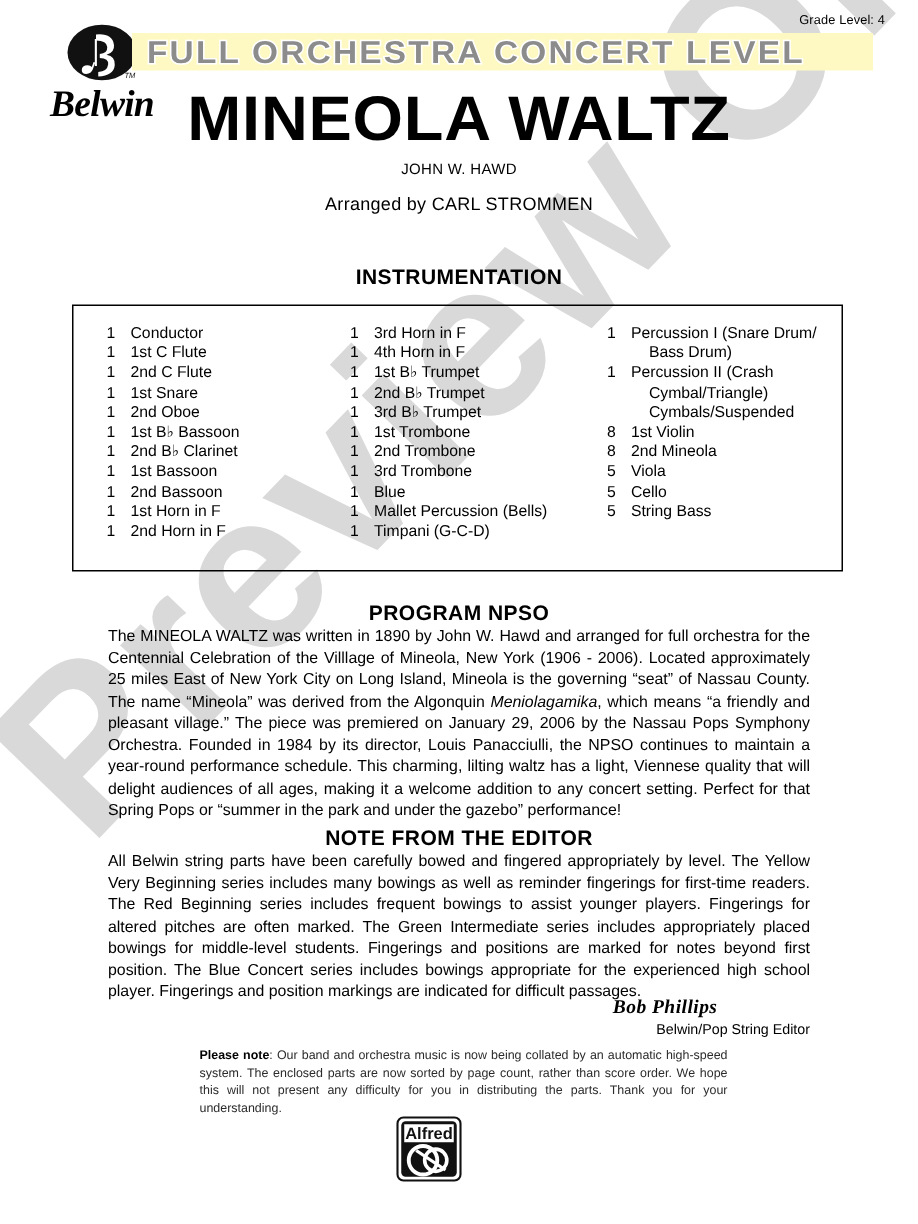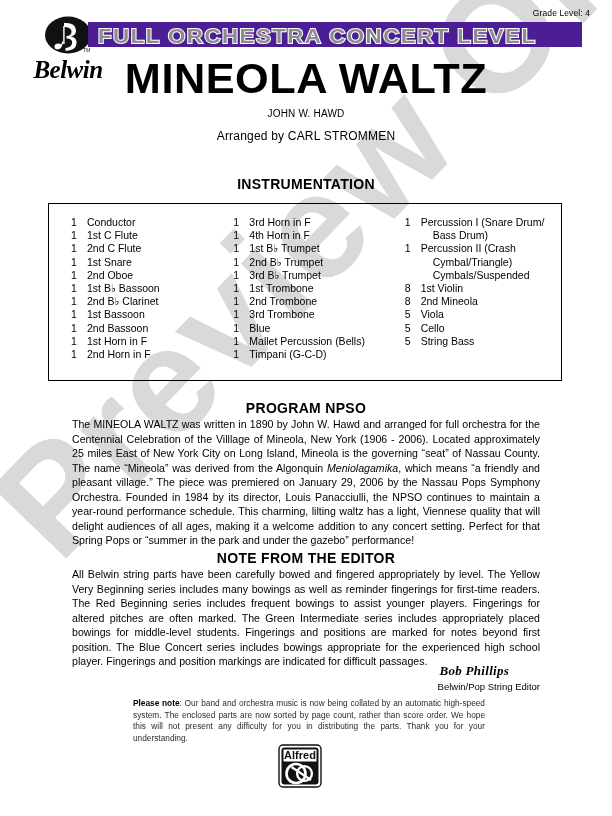--- a/index.html
+++ b/index.html
@@ -81,21 +81,21 @@
     letter-spacing: -0.5px;
   }
 
   
   .banner {
     position: absolute;
     left: 88px;
     top: 22px;
     width: 494px;
     height: 25px;
-    background: #4c1d95;
+    background: #fef9c3;
   }
   .banner-text {
     position: absolute;
     left: 10px;
     top: 1px;
     font-family: "Liberation Sans", sans-serif;
     font-weight: bold;
     font-size: 21px;
     line-height: 25px;
     letter-spacing: 1.4px;
@@ -207,21 +207,21 @@
     top: 567px;
     width: 468px;
   }
   .ital { font-style: italic; }
 
   
   .signature {
     position: absolute;
     right: 72px;
     top: 663px;
-    text-align: center;
+    text-align: left;
   }
   .sig-name {
     font-family: "Liberation Serif", serif;
     font-style: italic;
     font-weight: bold;
     font-size: 13px;
     letter-spacing: 0.3px;
   }
   .sig-title {
     font-size: 9.5px;
@@ -238,21 +238,21 @@
     font-size: 8.3px;
     line-height: 11.5px;
     text-align: justify;
     color: #2b2b2b;
   }
   .please-note b { font-weight: bold; color: #000; }
 
   
   .alfred-logo {
     position: absolute;
-    left: 278px;
+    left: 264px;
     top: 744px;
     width: 44px;
     height: 44px;
   }
 </style>
 </head>
 <body>
 
 <div id="watermark">
   <div class="wm-text">Preview Only</div>

